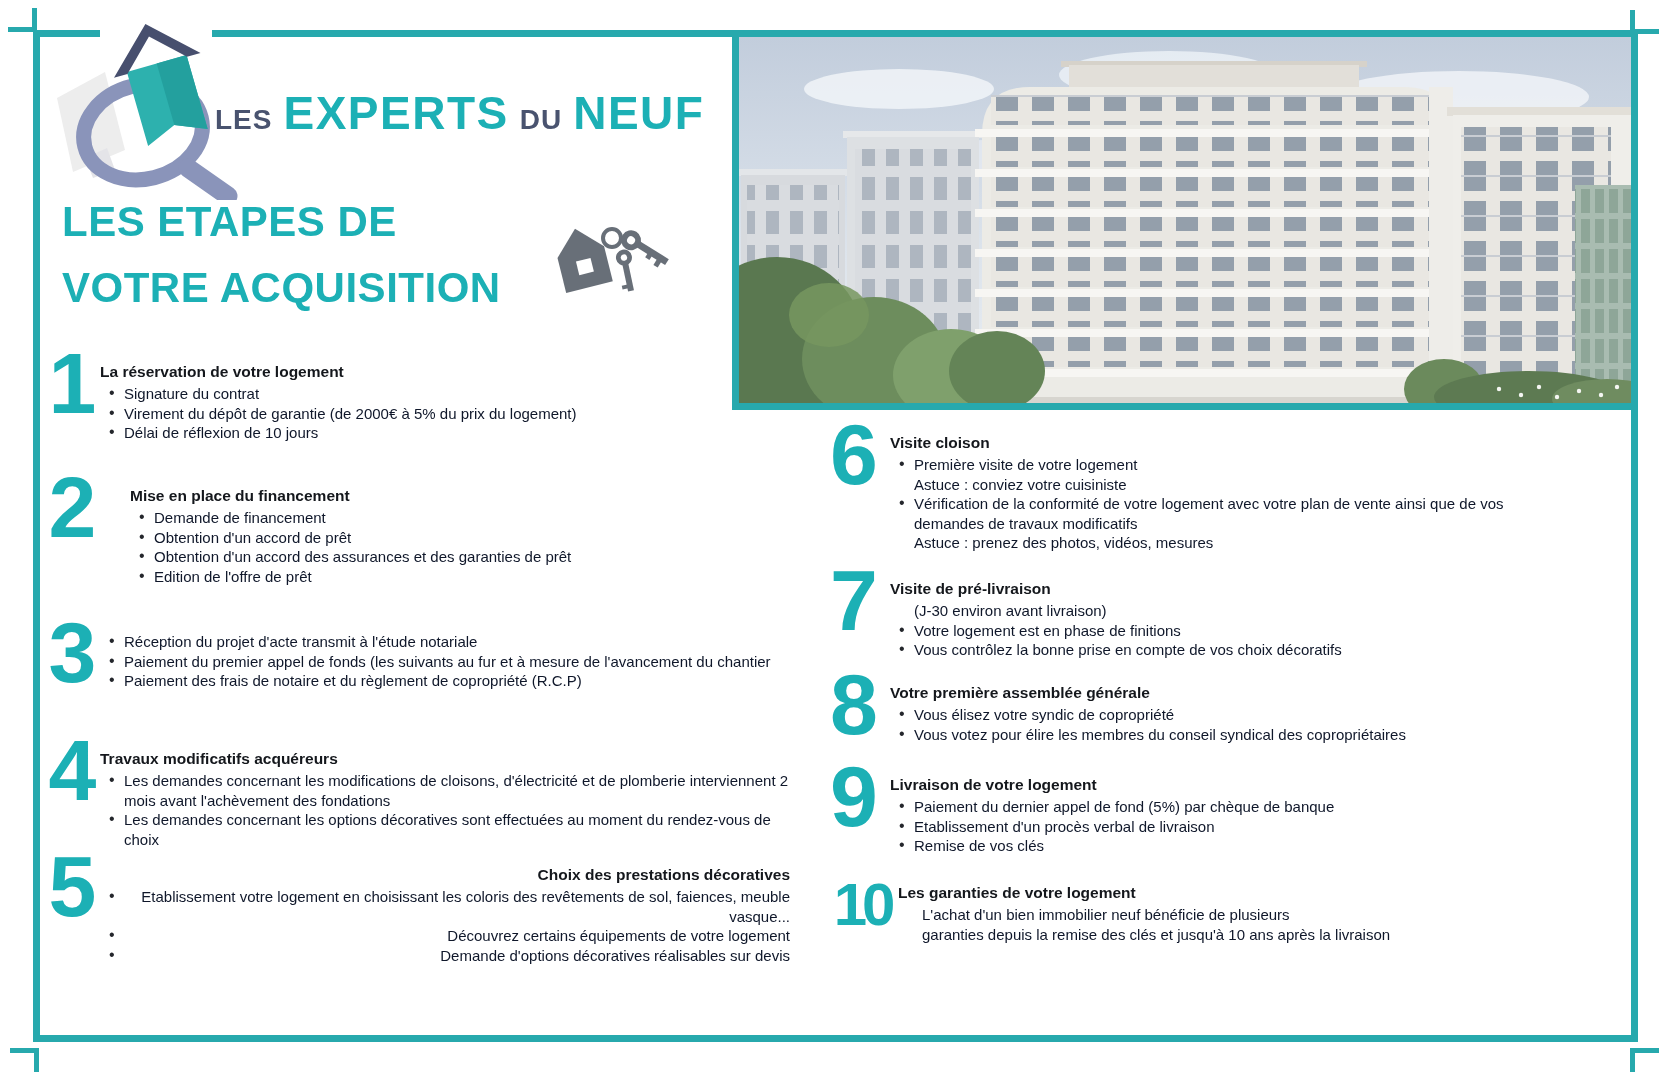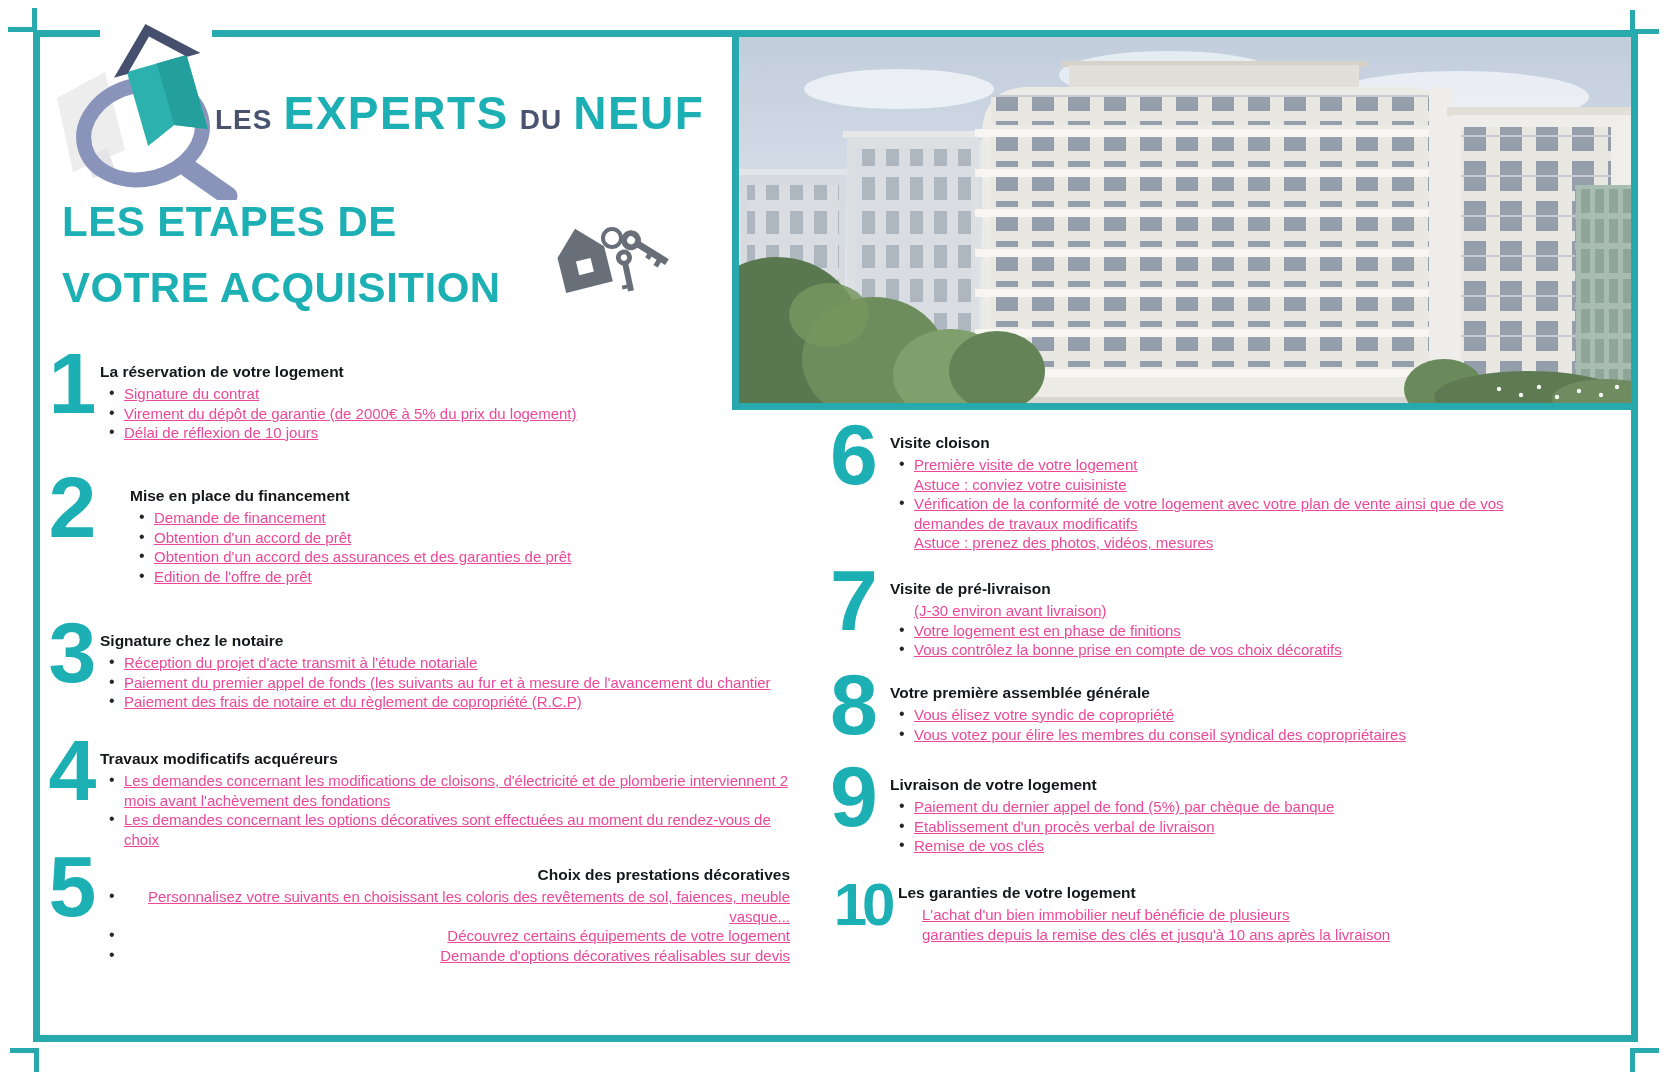--- a/index.html
+++ b/index.html
@@ -29,21 +29,21 @@
   .photo{position:absolute;left:732px;top:30px;width:906px;height:380px;margin:0;
          border:7px solid var(--teal,#27a9ad);box-sizing:border-box;background:#dfe5ec;}
   .photo svg{display:block;width:100%;height:100%;}
 
   .step{position:absolute;display:flex;align-items:flex-start;}
   .step-num{flex:0 0 auto;font-weight:700;color:var(--teal-bright,#1cb0b5);
             font-size:86px;line-height:.9;margin-top:-18px;text-align:center;}
   .step-num.n10{font-size:60px;letter-spacing:-5px;margin-top:-6px;}
   .step-content{box-sizing:border-box;}
   .step-title{font-weight:700;font-size:15.5px;color:#14171c;margin:0 0 3px;}
-  .step-item{position:relative;padding-left:24px;font-size:15px;line-height:19.5px;color:#ec4899;text-decoration:underline;}
+  .step-item{position:relative;padding-left:24px;font-size:15px;line-height:19.5px;color:#0f172a;}
   .step-item.bullet::before{content:"\2022";position:absolute;left:9px;top:-1px;font-size:16px;color:#24272c;}
 </style>
 </head>
 <body>
 
 <div class="page">
 
   <i class="corner tl"></i>
   <i class="corner tr"></i>
   <i class="corner bl"></i>
@@ -209,39 +209,38 @@
           <div class="step-title">Mise en place du financement</div>
           <div class="step-item bullet">Demande de financement</div>
           <div class="step-item bullet">Obtention d'un accord de prêt</div>
           <div class="step-item bullet">Obtention d'un accord des assurances et des garanties de prêt</div>
           <div class="step-item bullet">Edition de l'offre de prêt</div>
         </div>
       </div>
       <div class="step" style="left: 45px; top: 632px;">
         <div class="step-num" style="width: 55px;">3</div>
         <div class="step-content" style="width: 690px;">
-          <div class="step-title">Signature chez le notaire</div>
           <div class="step-item bullet">Réception du projet d'acte transmit à l'étude notariale</div>
           <div class="step-item bullet">Paiement du premier appel de fonds (les suivants au fur et à mesure de l'avancement du chantier</div>
           <div class="step-item bullet">Paiement des frais de notaire et du règlement de copropriété (R.C.P)</div>
         </div>
       </div>
       <div class="step" style="left: 45px; top: 750px;">
         <div class="step-num" style="width: 55px;">4</div>
         <div class="step-content" style="width: 690px;">
           <div class="step-title">Travaux modificatifs acquéreurs</div>
           <div class="step-item bullet">Les demandes concernant les modifications de cloisons, d'électricité et de plomberie interviennent 2 mois avant l'achèvement des fondations</div>
           <div class="step-item bullet">Les demandes concernant les options décoratives sont effectuées au moment du rendez-vous de choix</div>
         </div>
       </div>
       <div class="step" style="left: 45px; top: 866px;">
         <div class="step-num" style="width: 55px;">5</div>
         <div class="step-content" style="width: 690px; text-align: right;">
           <div class="step-title">Choix des prestations décoratives</div>
-          <div class="step-item bullet">Personnalisez votre suivants en choisissant les coloris des revêtements de sol, faiences, meuble vasque...</div>
+          <div class="step-item bullet">Etablissement votre logement en choisissant les coloris des revêtements de sol, faiences, meuble vasque...</div>
           <div class="step-item bullet">Découvrez certains équipements de votre logement</div>
           <div class="step-item bullet">Demande d'options décoratives réalisables sur devis</div>
         </div>
       </div>
     </section>
   <section id="col-right">
       <div class="step" style="left: 818px; top: 434px;">
         <div class="step-num" style="width: 72px;">6</div>
         <div class="step-content" style="width: 640px;">
           <div class="step-title">Visite cloison</div>

